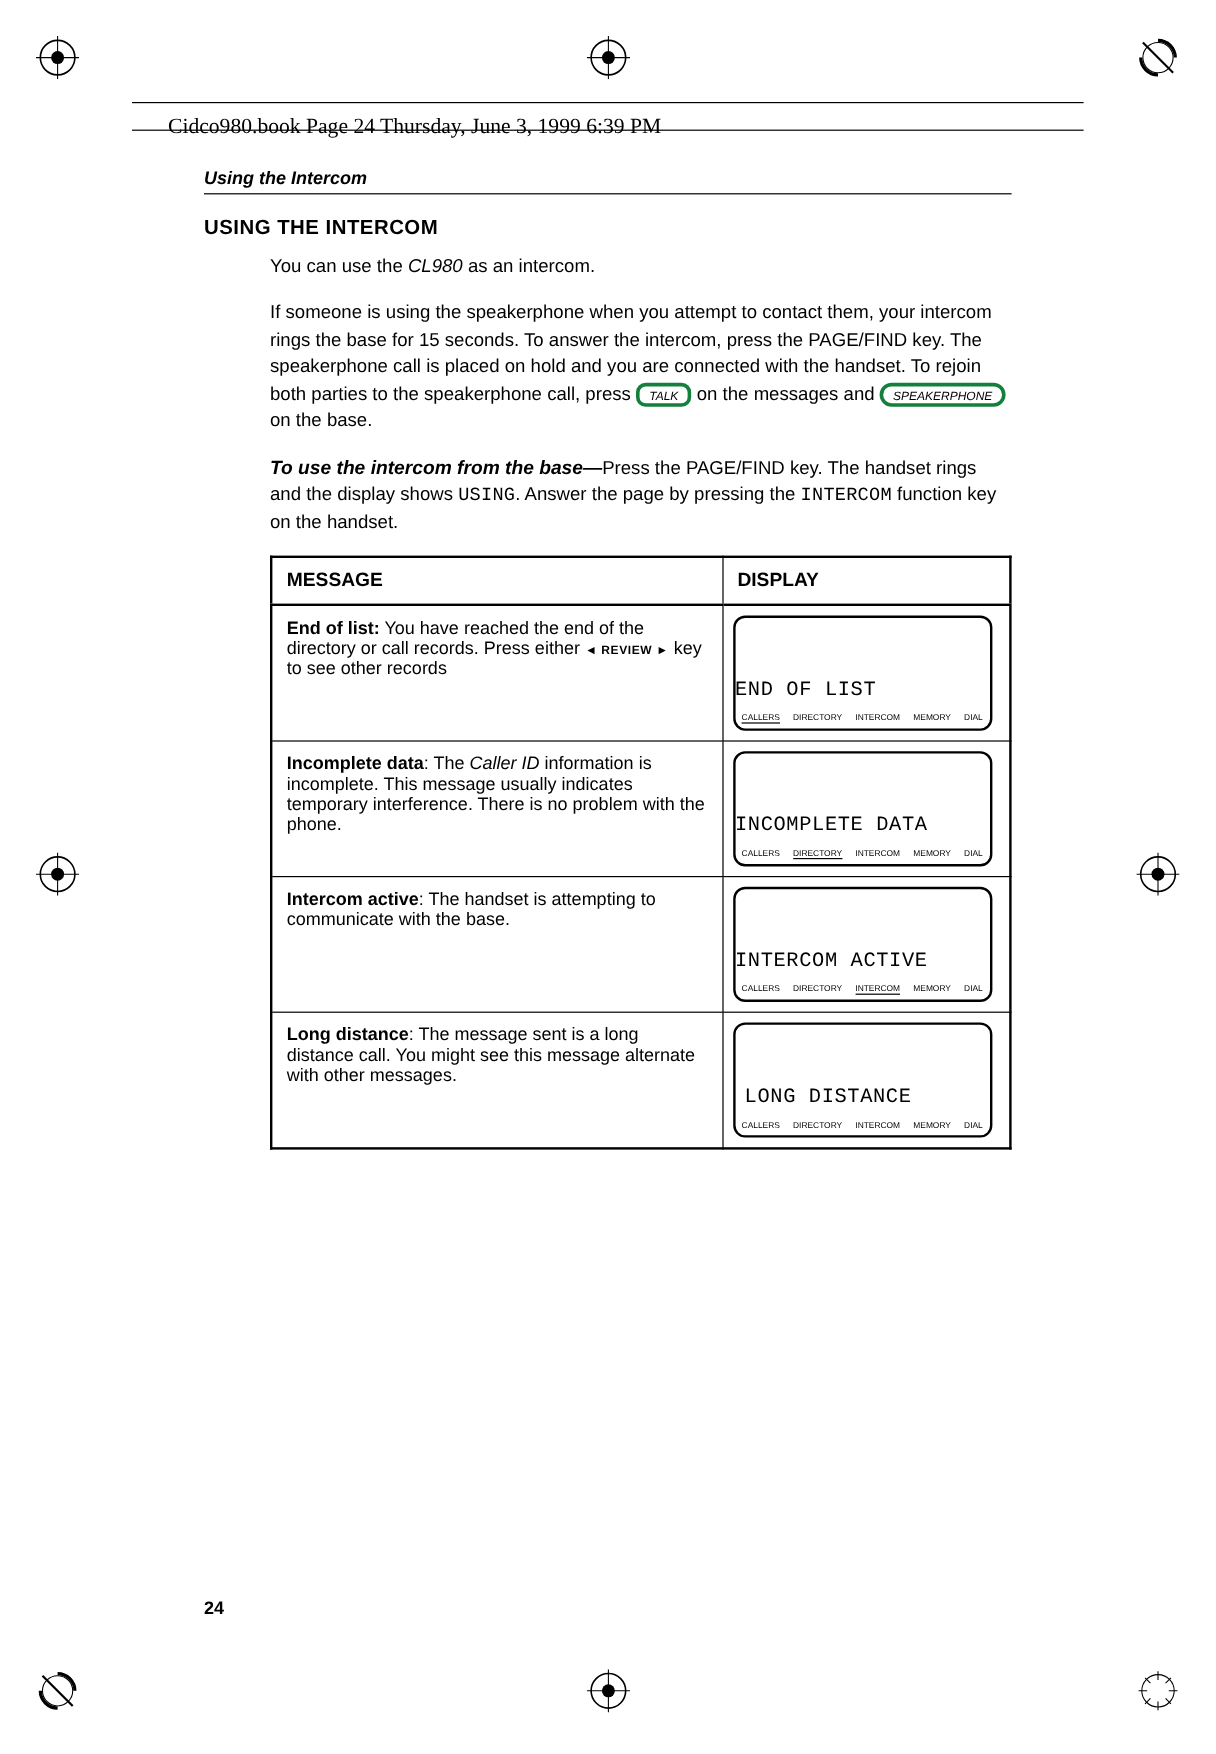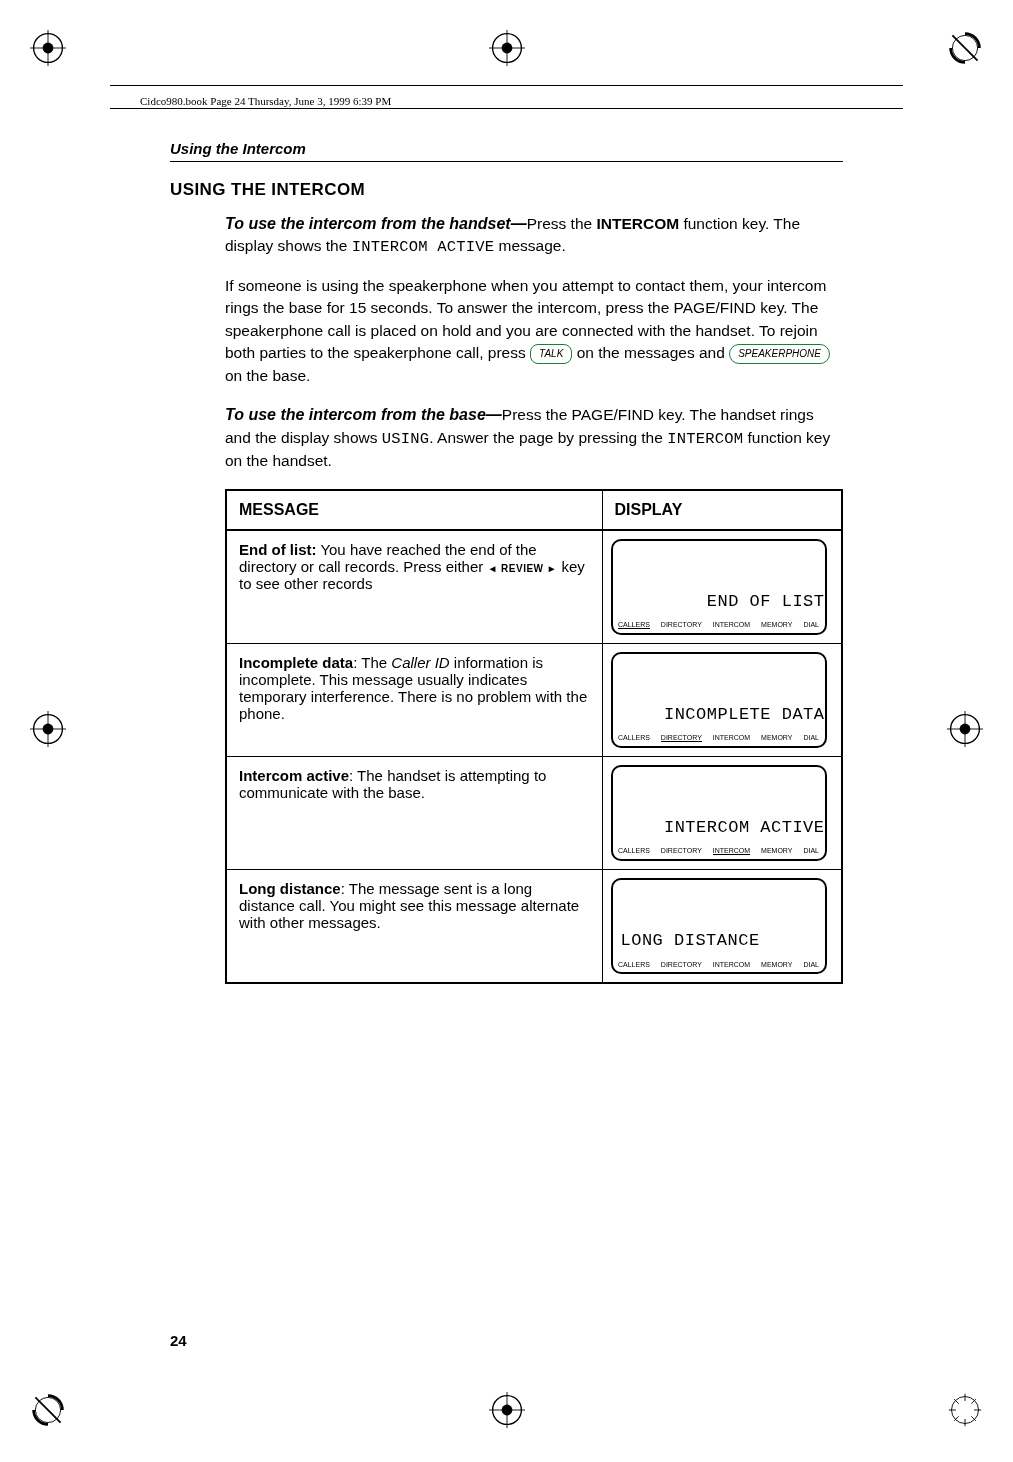--- a/index.html
+++ b/index.html
@@ -21,21 +21,21 @@
   .crop-mid-top { top: 30px; left: 50%; transform: translateX(-50%); }
   .crop-mid-bot { bottom: 30px; left: 50%; transform: translateX(-50%); }
   .reg-icon {
     width: 36px; height: 36px;
     display: inline-block;
   }
   .header-line {
     position: absolute;
     top: 95px;
     left: 140px;
-    font-size: 11px;
+    font-size: 18px;
     font-family: 'Times New Roman', serif;
   }
   .page-frame {
     position: absolute;
     top: 120px;
     left: 115px;
     right: 115px;
     bottom: 80px;
     padding: 20px 55px 40px 55px;
   }
@@ -64,21 +64,21 @@
   }
   .lcd { font-family: 'Courier New', monospace; letter-spacing: 0.2px; }
   .bold-italic-lead {
     font-weight: bold;
     font-style: italic;
     font-family: Arial, Helvetica, sans-serif;
     font-size: 16px;
   }
   .inline-key {
     display: inline-block;
-    border: 1px solid #15803d;
+    border: 3px solid #15803d;
     border-radius: 8px;
     padding: 0 8px;
     font-size: 10px;
     font-style: italic;
     font-family: Arial, sans-serif;
     vertical-align: middle;
     line-height: 18px;
     height: 20px;
     text-align: center;
   }
@@ -124,21 +124,21 @@
     border-radius: 10px;
     height: 96px;
     width: 216px;
     position: relative;
   }
   .display-msg {
     position: absolute;
     bottom: 22px;
     left: 0;
     right: 0;
-    text-align: right;
+    text-align: left;
     font-family: 'Courier New', monospace;
     font-size: 17px;
     letter-spacing: 0.5px;
   }
   .display-msg.left { text-align: left; padding-left: 8px; }
   .display-softkeys {
     position: absolute;
     bottom: 4px;
     left: 0;
     right: 0;
@@ -240,24 +240,24 @@
 <div class="header-line">Cidco980.book  Page 24  Thursday, June 3, 1999  6:39 PM</div>
 
 <div class="page-frame">
 
   <div class="running-head">Using the Intercom</div>
 
   <div class="section-title">
     <span>USING THE INTERCOM</span>
   </div>
 
-
   <p class="body-text">
-    <span class="bold-italic-lead">To use the intercom from the handset—</span><span>Press the </span><span class="bold-sans">INTERCOM</span><span> function key. The display shows the </span><span class="lcd">INTERCOM ACTIVE</span><span> message.</span>
+    <span>You can use the </span><em>CL980</em><span> as an intercom.</span>
   </p>
+
 
   <p class="body-text">
     <span>If someone is using the speakerphone when you attempt to contact them, your intercom rings the base for 15 seconds. To answer the intercom, press the PAGE/FIND key. The speakerphone call is placed on hold and you are connected with the handset. To rejoin both parties to the speakerphone call, press </span>
     <span class="inline-key">TALK</span>
     <span> on the messages and </span>
     <span class="inline-key long">SPEAKERPHONE</span>
     <span> on the base.</span>
   </p>
 
   <p class="body-text">

